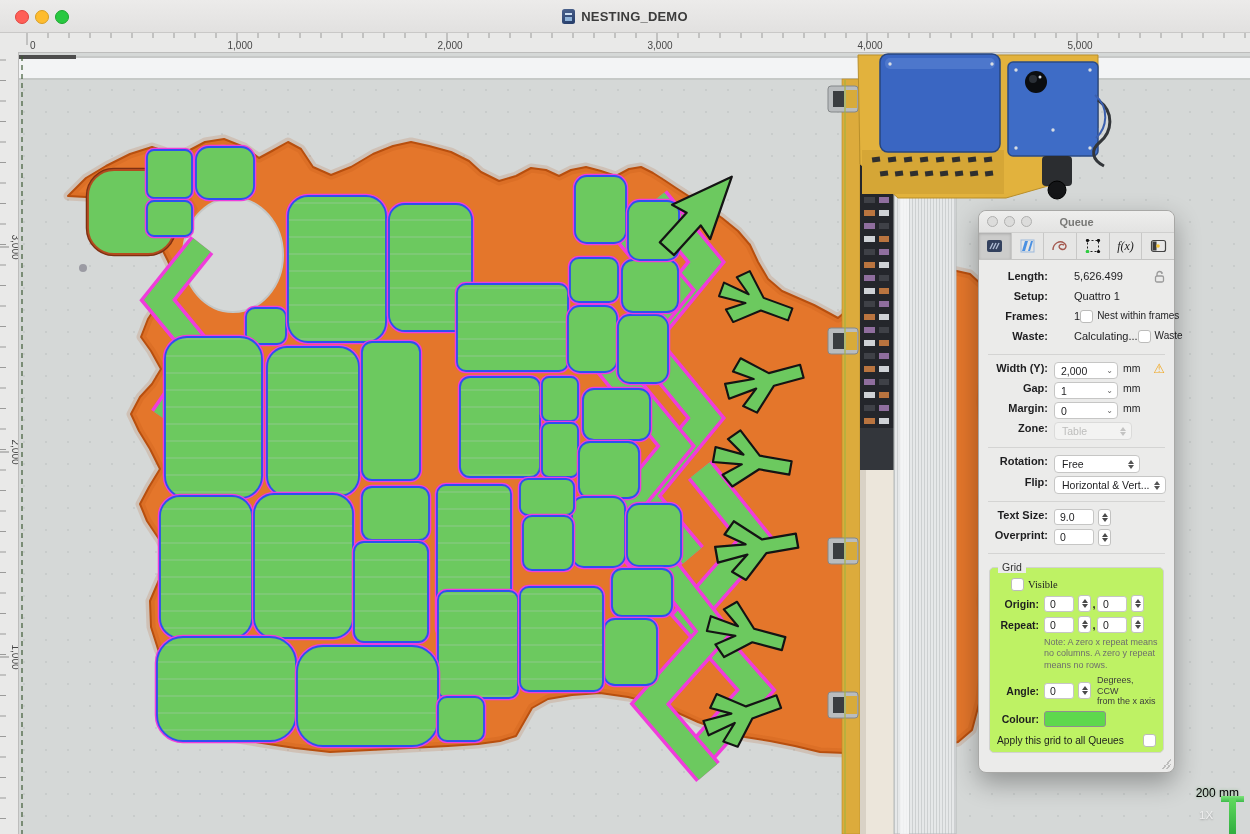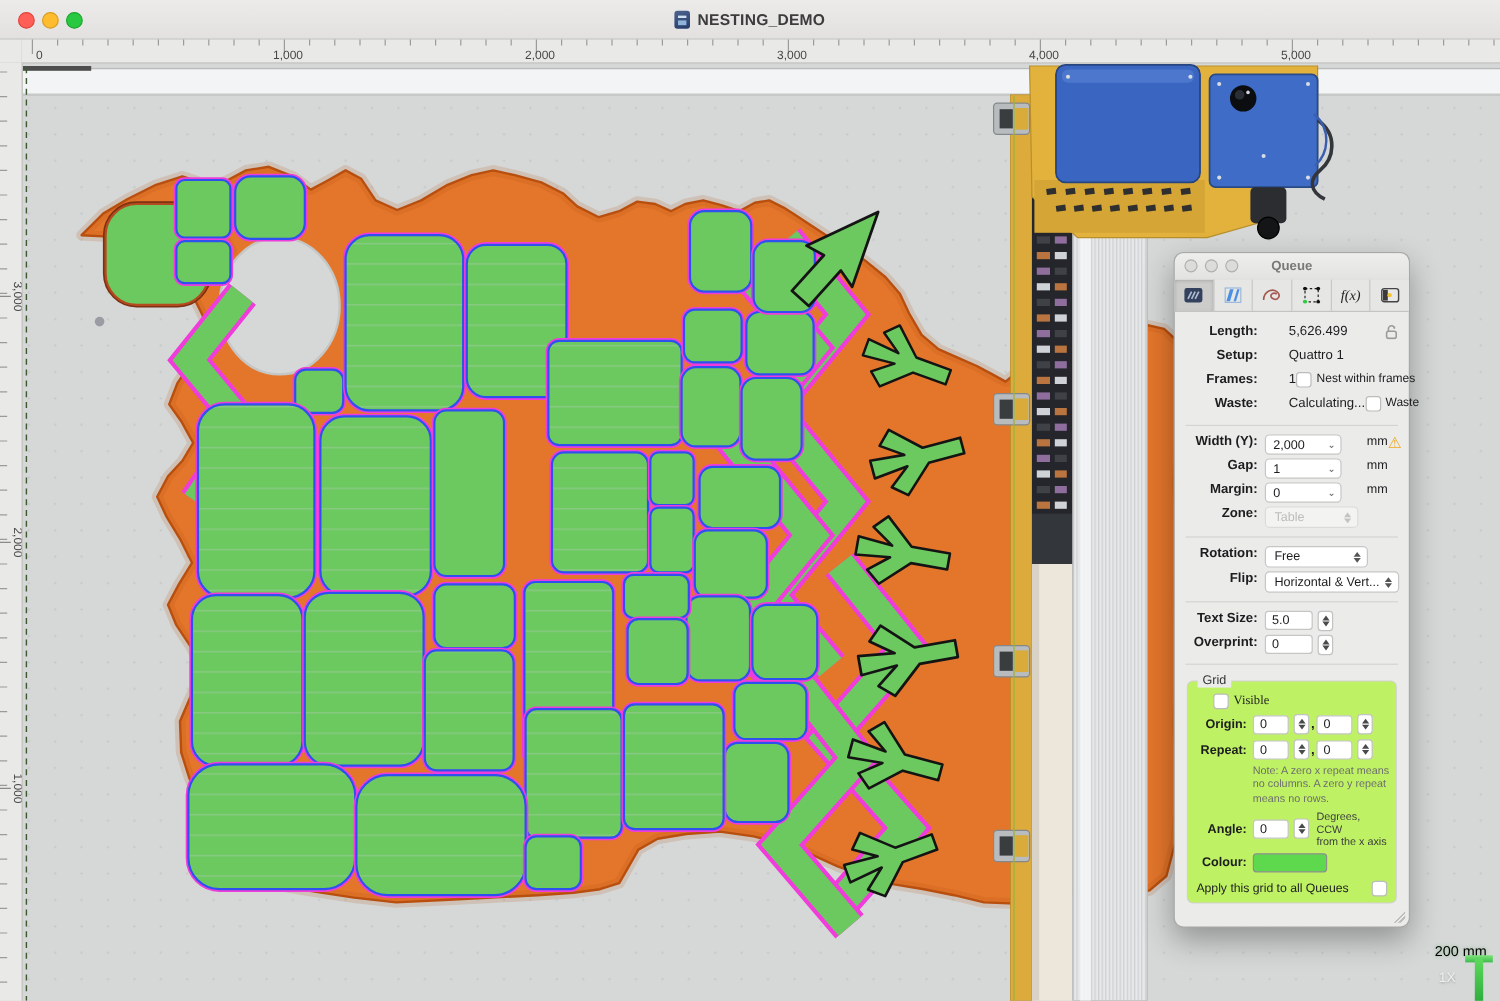--- a/index.html
+++ b/index.html
@@ -63,21 +63,21 @@
   .popup.disabled .cv{color:#bdbdbc;}
   .popup.disabled .updown i.u{border-bottom-color:#c3c3c2;}
   .popup.disabled .updown i.d{border-top-color:#c3c3c2;}
   .tinput{height:16px;background:#fff;border:1px solid #c6c6c5;border-radius:3px;display:flex;align-items:center;
     padding:0 5px;box-sizing:border-box;font-size:10.5px;flex:none;}
   .stepper{width:13px;height:17px;background:#fff;border:1px solid #c2c2c1;border-radius:3px;margin-left:4px;
     display:flex;flex-direction:column;align-items:center;justify-content:center;gap:1px;flex:none;box-sizing:border-box;}
   .stepper i{display:block;width:0;height:0;border-left:3px solid transparent;border-right:3px solid transparent;}
   .stepper i.u{border-bottom:4px solid #4a4a4a;}
   .stepper i.d{border-top:4px solid #4a4a4a;}
-  .unit{font-size:10.5px;margin-left:21px;}
+  .unit{font-size:10.5px;margin-left:5px;}
   .warn{margin-left:auto;font-size:13px;color:#f0a61e;line-height:13px;}
   .lock{margin-left:auto;}
   .gridbox{position:relative;border:1px solid #d2d2d1;border-radius:5px;background:#bef264;
     margin:13px 1px 0 1px;padding:6px 7px 5px 7px;}
   .gridtitle{position:absolute;top:-7px;left:8px;background:#ebebea;padding:0 4px;font-size:10.5px;color:#333;}
   .grow{display:flex;align-items:center;margin:4px 0;}
   .glabel{width:42px;text-align:right;font-weight:bold;margin-right:5px;flex:none;font-size:10.5px;}
   .gnote{font-size:9px;color:#6e6e6d;margin:2px 0 4px 47px;line-height:1.25;width:120px;}
   .anote{font-size:9px;color:#3c3c3c;margin-left:6px;line-height:1.2;}
   .swatch{width:60px;height:14px;border:1px solid #8f8f8e;border-radius:3px;flex:none;}
@@ -680,21 +680,21 @@
             <i class="u"></i>
             <i class="d"></i>
           </span>
       </span>
     </div>
 
     <div class="pdiv"></div>
 
     <div class="prow">
       <span class="plabel">Text Size:</span>
-      <span class="tinput" style="width:40px;">5.0</span>
+      <span class="tinput" style="width:40px;">9.0</span>
       <span class="stepper">
           <i class="u"></i>
           <i class="d"></i>
         </span>
     </div>
     <div class="prow">
       <span class="plabel">Overprint:</span>
       <span class="tinput" style="width:40px;">0</span>
       <span class="stepper">
           <i class="u"></i>

